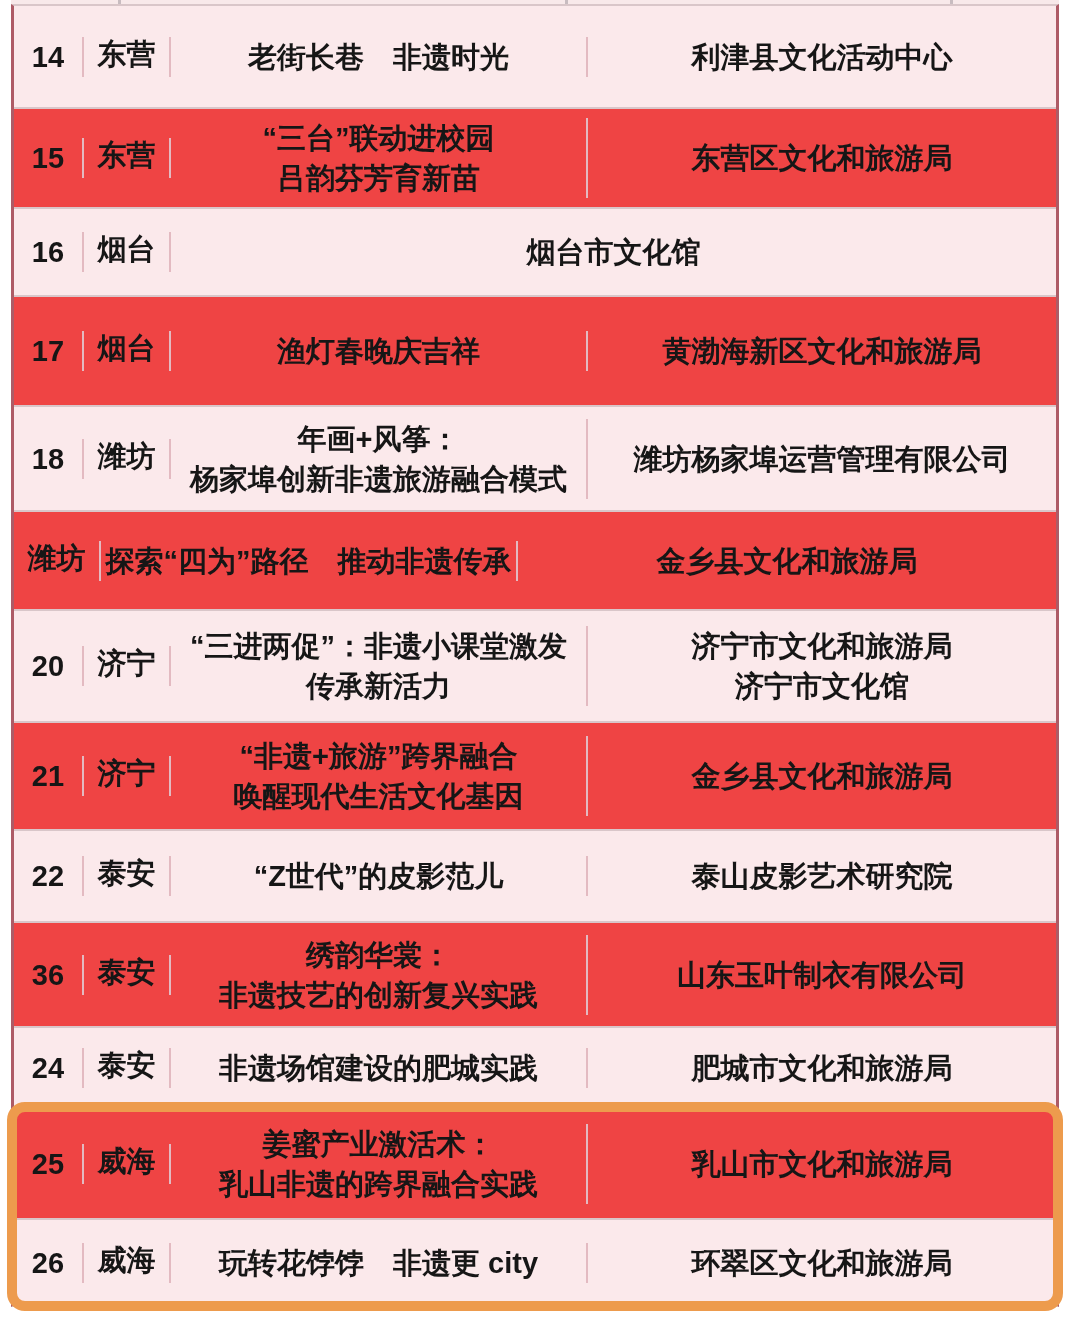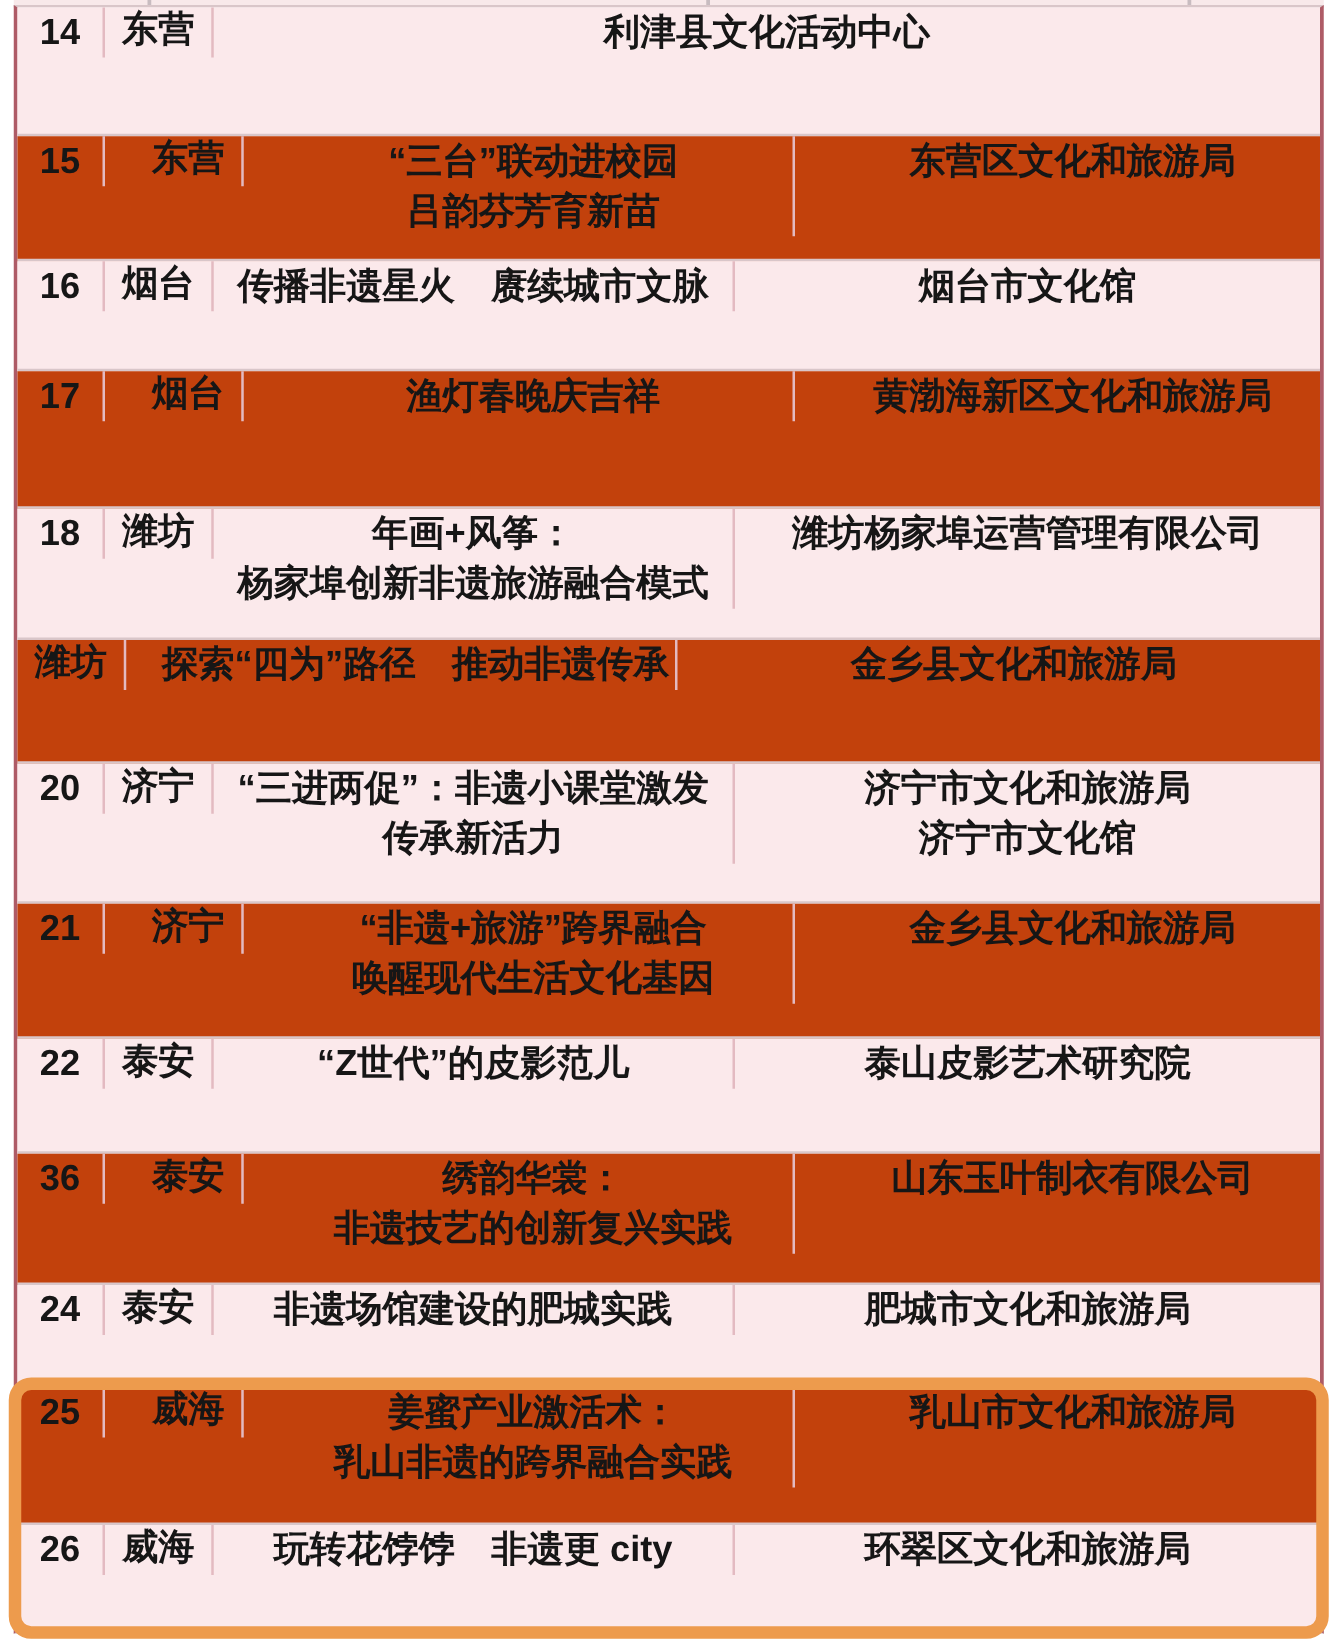--- a/index.html
+++ b/index.html
@@ -30,26 +30,26 @@
 
   .table {
     position:absolute; left:11px; top:4px; width:1048px;
     border-left:3px solid #ae5b66;
     border-right:3px solid #ae5b66;
     border-top:2px solid #d9c6c9;
     border-bottom:2px solid #d9c6c9;
     background:#fffdfd;
   }
   .row {
-    display:flex; align-items:flex-start;
+    display:flex; align-items:center;
     border-bottom:2px solid #d9c6c9;
   }
   .row:last-child { border-bottom:none; }
   .row.pink  { background:#fbe9eb; }
-  .row.white { background:#c2410c;gap:24px; }
+  .row.white { background:#ef4444; }
 
   .h82{height:82px} .h85{height:85px} .h88{height:88px} .h92{height:92px}
   .h99{height:99px} .h100{height:100px} .h103{height:103px} .h105{height:105px}
   .h108{height:108px} .h110{height:110px} .h112{height:112px}
 
   .cell {
     display:flex; flex-direction:column;
     justify-content:center; align-items:center;
     text-align:center;
     font-size:29px; font-weight:bold; color:#161616;
@@ -81,20 +81,24 @@
 
   <div class="table">
 
     <div class="row pink h103">
       <div class="cell c-no">
           <span class="line">14</span>
         </div>
       <div class="cell c-city">
           <span class="line">东营</span>
         </div>
+      <div class="cell c-project">
+          <span class="line">老街长巷　非遗时光</span>
+          <span class="line"></span>
+        </div>
       <div class="cell c-org">
           <span class="line">利津县文化活动中心</span>
           <span class="line"></span>
         </div>
     </div>
 
     <div class="row white h100">
       <div class="cell c-no">
           <span class="line">15</span>
         </div>
@@ -111,24 +115,20 @@
         </div>
     </div>
 
     <div class="row pink h88">
       <div class="cell c-no">
           <span class="line">16</span>
         </div>
       <div class="cell c-city">
           <span class="line">烟台</span>
         </div>
-      <div class="cell c-project">
-          <span class="line">传播非遗星火　赓续城市文脉</span>
-          <span class="line"></span>
-        </div>
       <div class="cell c-org">
           <span class="line">烟台市文化馆</span>
           <span class="line"></span>
         </div>
     </div>
 
     <div class="row white h110">
       <div class="cell c-no">
           <span class="line">17</span>
         </div>

